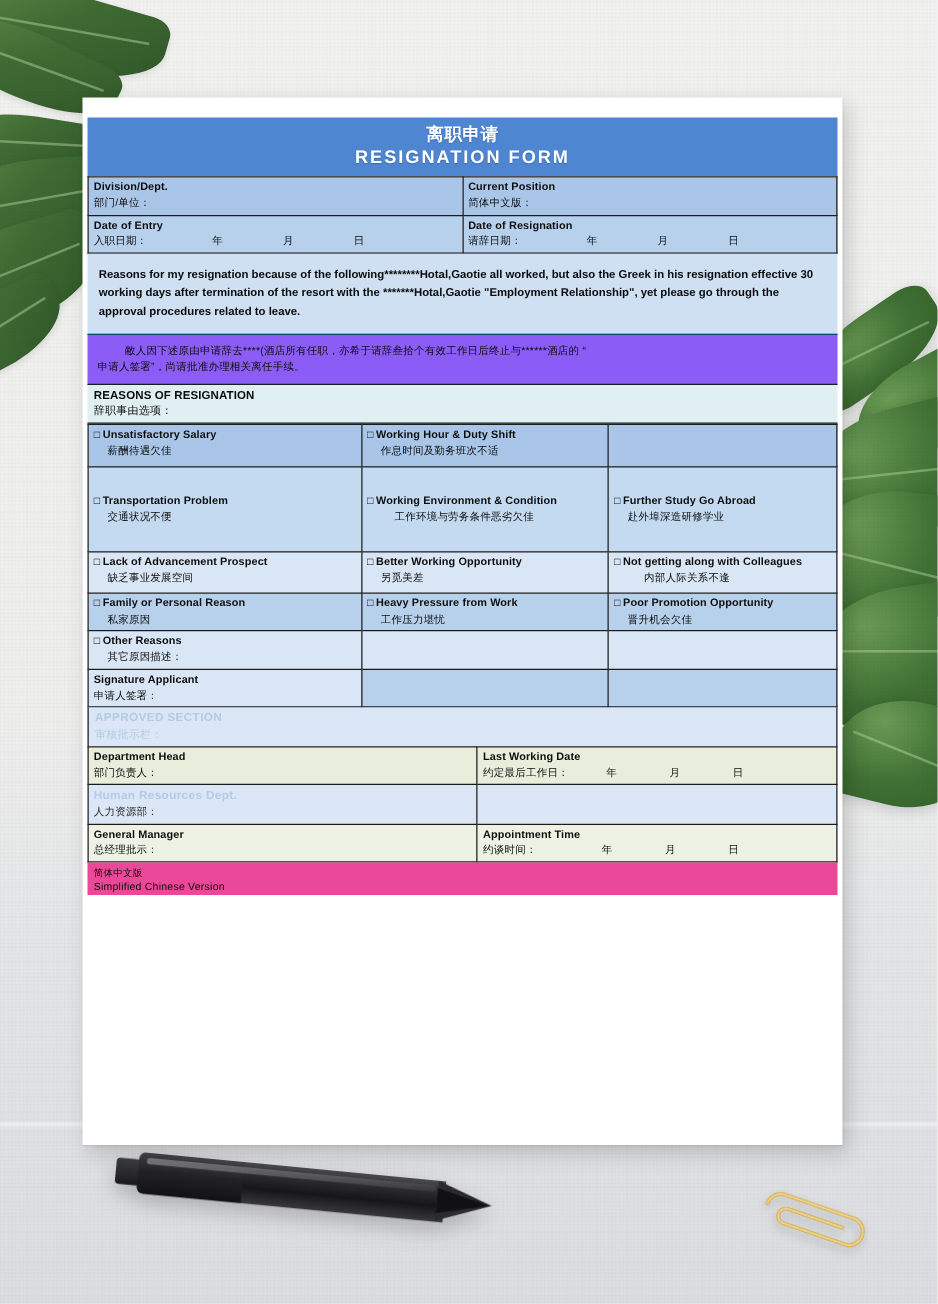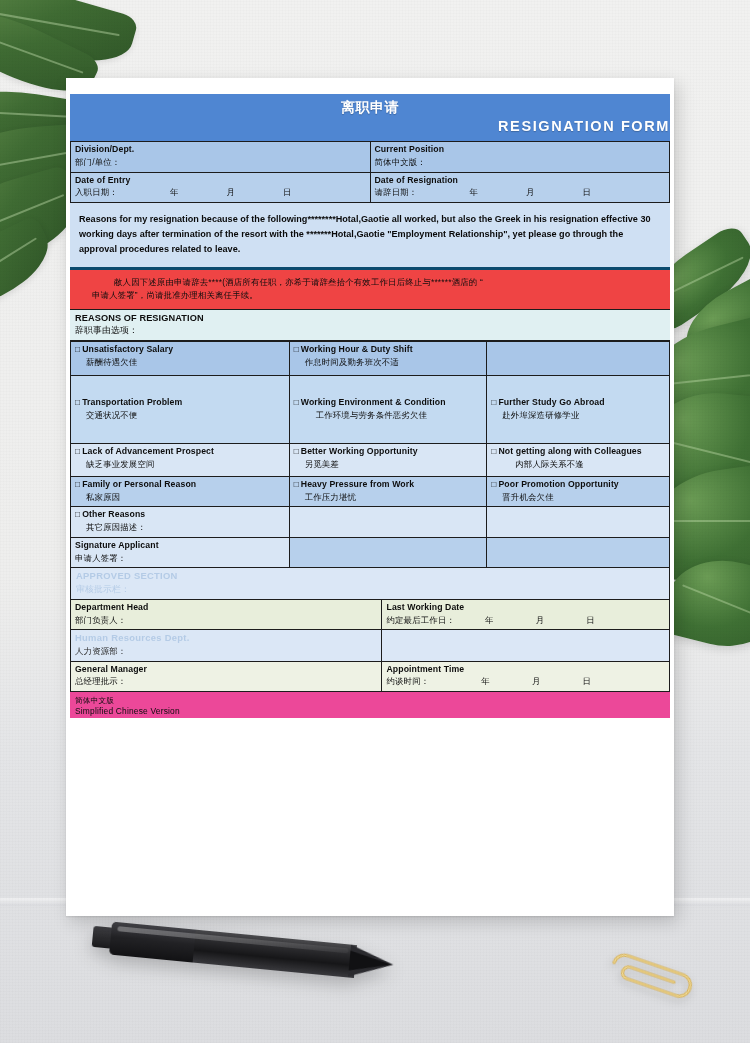--- a/index.html
+++ b/index.html
@@ -159,21 +159,20 @@
   }
   .hdr .cn {
     color:#ffffff; font-weight:bold; font-size:14px; letter-spacing:.5px;
     text-shadow:0 1px 1px rgba(0,0,0,.22);
     line-height:1.25;
   }
   .hdr .en {
     color:#ffffff; font-weight:bold; font-size:14.5px; letter-spacing:1.6px;
     text-shadow:0 1px 1px rgba(0,0,0,.22);
     line-height:1.3;
-    text-align:right;
   }
 
   .blue1 { background:#9ebfe4; }   
   .blue2 { background:#a9c6e8; }
   .blue3 { background:#b7d0ec; }
   .blue4 { background:#c3daf1; }
   .bluepale { background:#d9e6f5; }
   .green1 { background:#e8eedb; }
   .greenpale { background:#eef2e4; }
 
@@ -189,25 +188,25 @@
   .stmt {
     background:#cfe0f3;
     padding:9px 9px 10px 9px;
     font-weight:bold;
     font-size:9.1px;
     line-height:1.65;
     color:#0a0a0a;
     border:none;
   }
   .cn-stmt {
-    background:#ef4444;
-    padding:6px 9px 6px 22px;
+    background:#8b5cf6;
+    padding:6px 9px 6px 8px;
     font-size:8.4px;
     line-height:1.65;
-    border-top:3px solid #0c4a6e;
+    border-top:1px solid #0c4a6e;
     border-bottom:1px solid #1c1c1c;
   }
   .cn-stmt .indent { text-indent:22px; display:block; }
 
   .reasons-title {
     background:#e0f0f2;
     padding:2px 5px 3px 5px;
     border-bottom:1px solid #1c1c1c;
   }
   .reasons-title .en-lbl { font-size:9.2px; }

